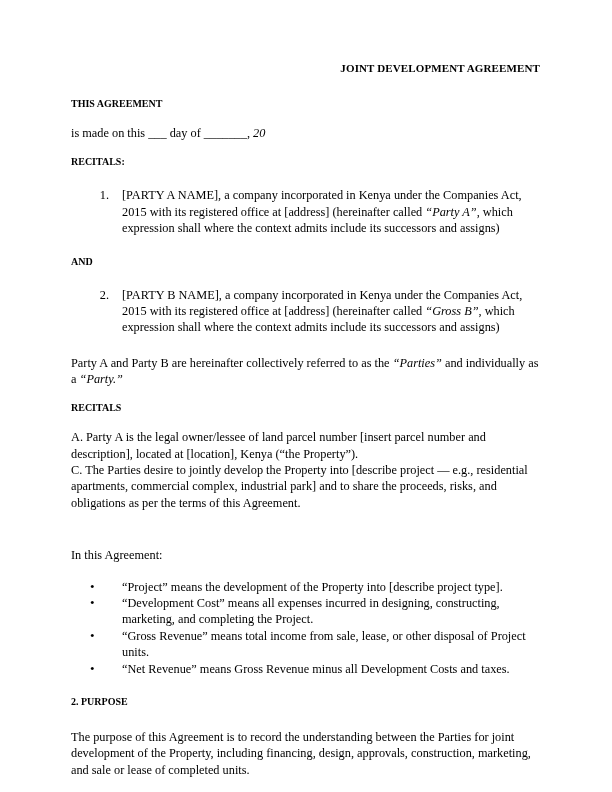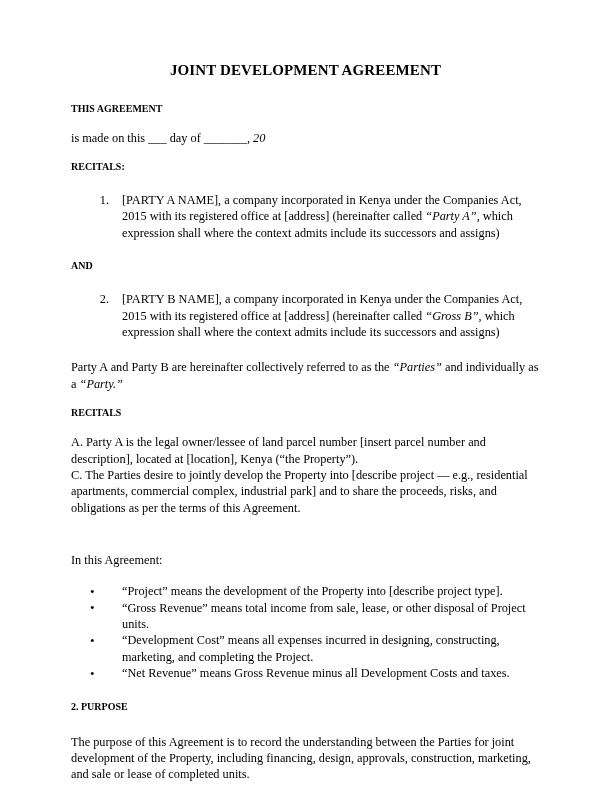--- a/index.html
+++ b/index.html
@@ -19,23 +19,23 @@
   .page {
     position: relative;
     width: 612px;
     height: 792px;
     box-sizing: border-box;
     padding: 62px 72px 0 71px;
     background: #ffffff;
   }
 
   .doc-title {
-    text-align: center;
+    text-align: right;
     font-weight: bold;
-    font-size: 15px;
+    font-size: 11px;
     letter-spacing: 0.12px;
     margin: 0 0 23px 0;
     line-height: 1.18;
   }
 
   .heading {
     font-weight: bold;
     font-size: 10px;
     margin: 0;
     line-height: 1.2;
@@ -150,22 +150,22 @@
 
 
   <div class="gap-md"></div>
 
   <div class="para">In this Agreement:</div>
 
   <div class="gap-md"></div>
 
   <ul class="bullist">
     <li>“Project” means the development of the Property into [describe project type].</li>
+    <li>“Development Cost” means all expenses incurred in designing, constructing, marketing, and completing the Project.</li>
     <li>“Gross Revenue” means total income from sale, lease, or other disposal of Project units.</li>
-    <li>“Development Cost” means all expenses incurred in designing, constructing, marketing, and completing the Project.</li>
     <li>“Net Revenue” means Gross Revenue minus all Development Costs and taxes.</li>
   </ul>
 
   <div class="gap-lg"></div>
 
   <div class="heading">2. PURPOSE</div>
 
   <div class="gap-xl"></div>
 
   <div class="para">The purpose of this Agreement is to record the understanding between the Parties for joint development of the Property, including financing, design, approvals, construction, marketing, and sale or lease of completed units.</div>

